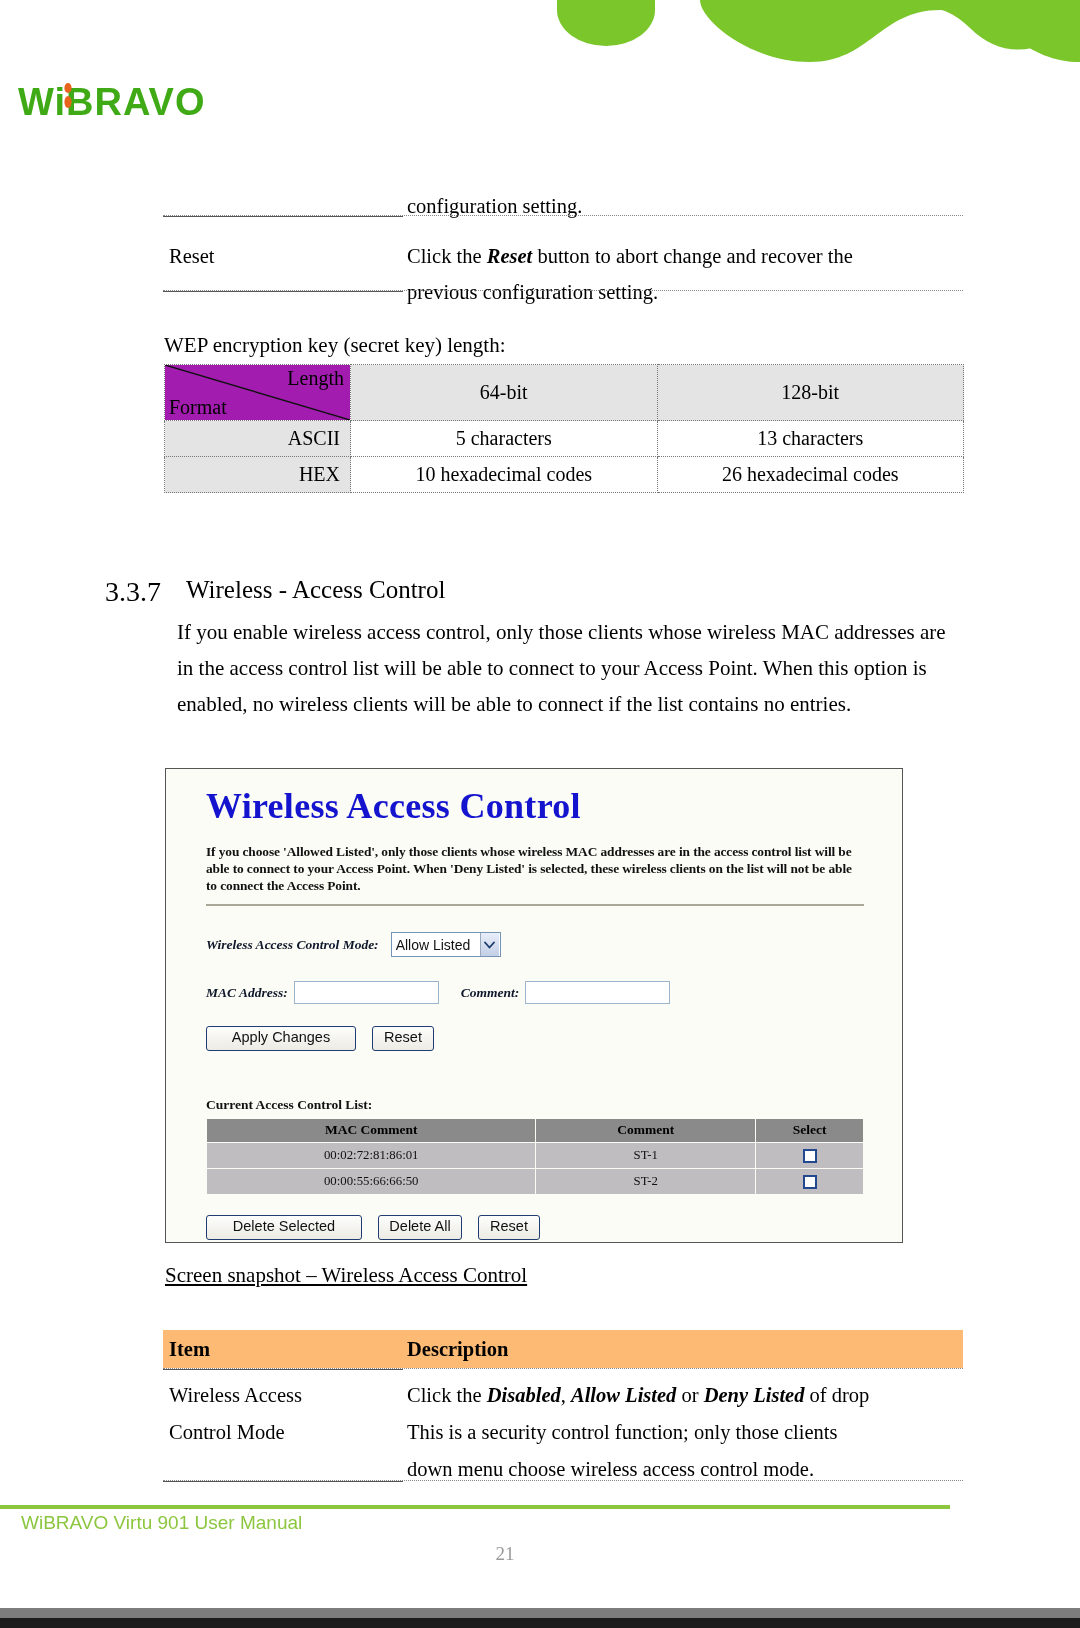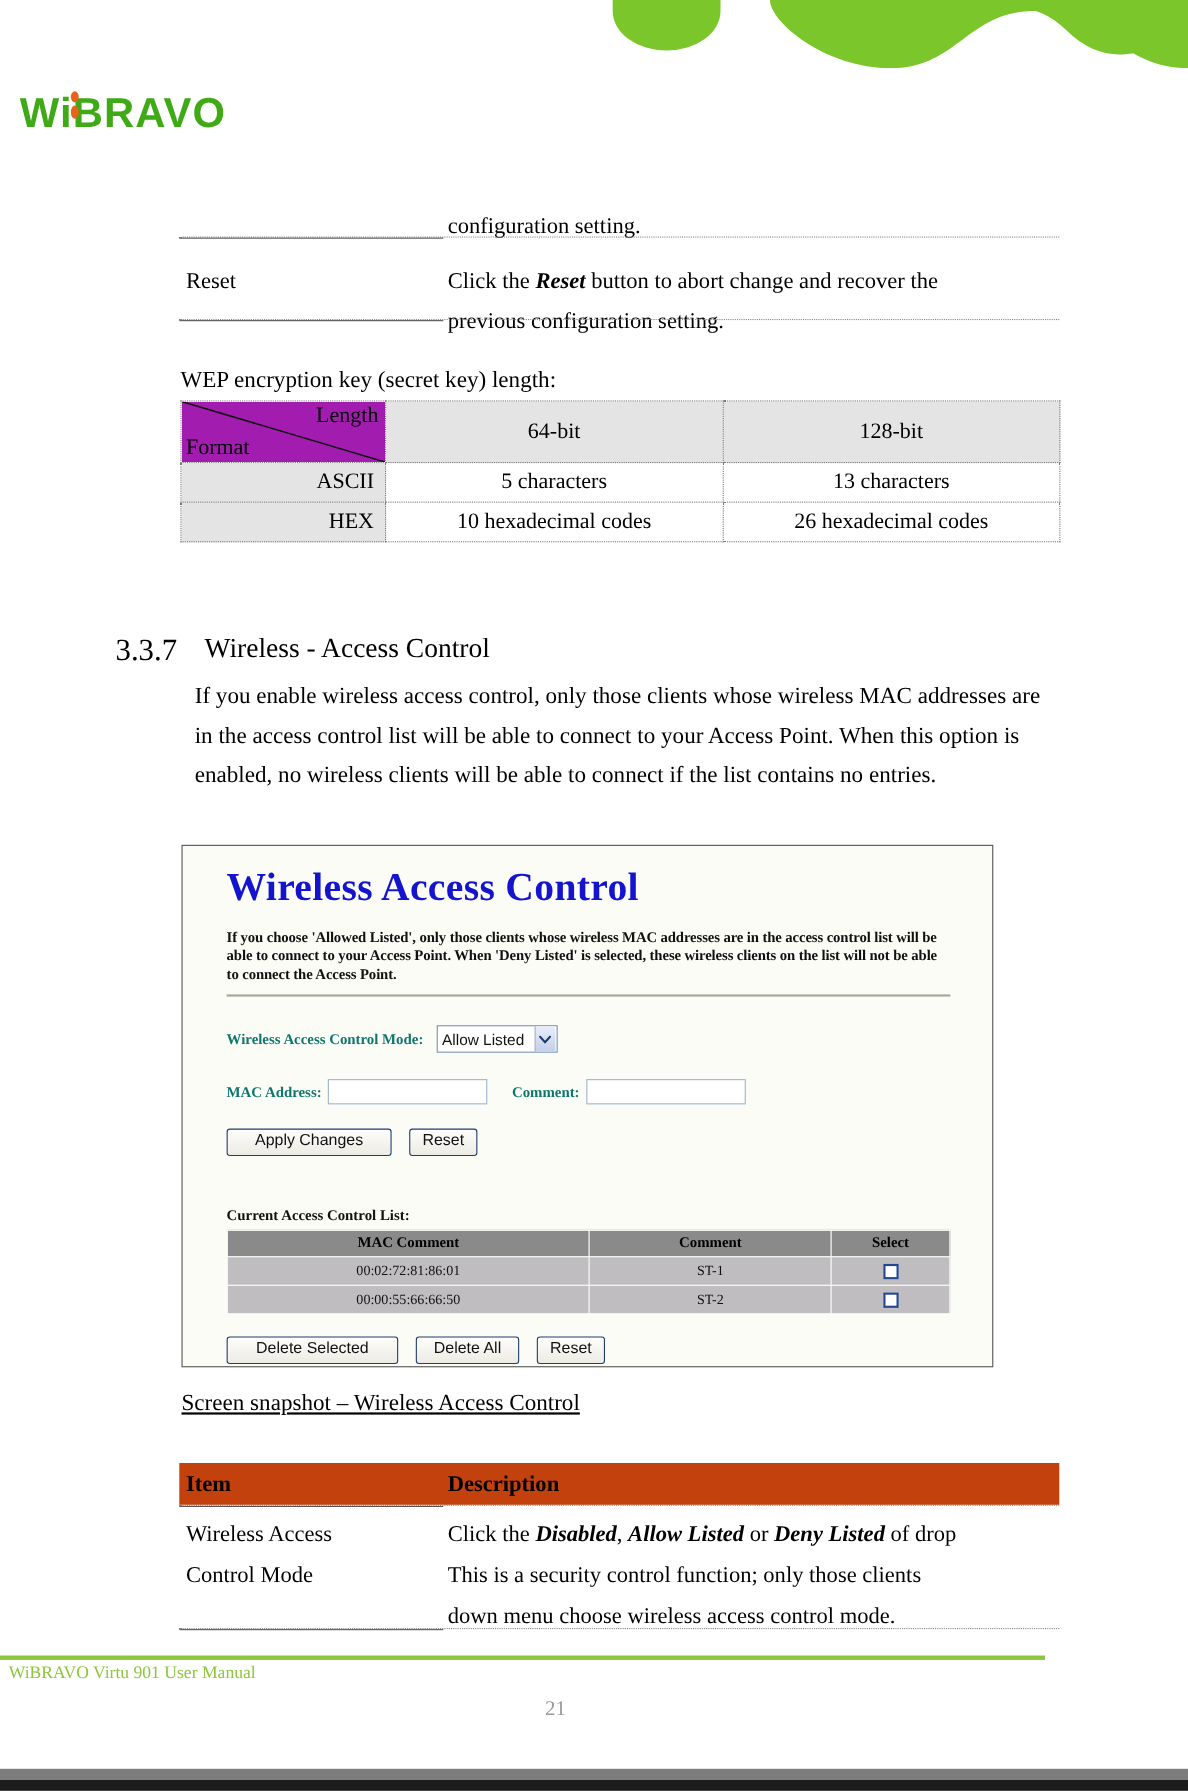--- a/index.html
+++ b/index.html
@@ -72,21 +72,21 @@
     font-family:"Liberation Serif", serif;
     font-weight:bold; font-size:36px; color:#1414cf; letter-spacing:0.3px;
   }
   .shot-desc {
     margin-top:16px; font-size:13.4px; font-weight:bold; color:#111;
     line-height:17px; width:658px; letter-spacing:-0.1px;
   }
   .shot-hr { margin-top:10px; width:658px; height:2px; background:#a9a898; }
 
   .row-mode { margin-top:26px; display:flex; align-items:center; }
-  .lbl-bold { font-size:13.5px; font-weight:bold; color:#0f766e; }
+  .lbl-bold { font-size:13.5px; font-weight:bold; color:#0f172a;font-style:italic; }
   .select-box {
     margin-left:12px; width:110px; height:25px;
     border:1px solid #7593b4; background:#fff;
     display:flex; align-items:center; justify-content:space-between;
     font-family:"Liberation Sans", sans-serif; font-size:14px; color:#111;
   }
   .select-box .sv { padding-left:4px; white-space:nowrap; }
   .select-arrow {
     width:19px; height:23px; margin-right:1px;
     background:linear-gradient(#e9eefa,#c3cfe6);
@@ -134,41 +134,41 @@
 
   .row-btns2 { margin-top:20px; display:flex; align-items:center; }
 
   
   .caption { position:absolute; left:165px; top:1263px; font-size:21px;
              text-decoration:underline; }
 
   
   .tbl-item { position:absolute; left:163px; top:1330px; width:800px;
               font-size:20.5px; }
-  .ti-hdr { display:flex; background:#c2410c; height:38px; align-items:center;
+  .ti-hdr { display:flex; background:#fdba74; height:38px; align-items:center;
             font-weight:bold; }
   .ti-hdr .c1 { width:240px; padding-left:6px; }
   .ti-hdr .c2 { width:560px; padding-left:4px; }
   .ti-row { display:flex; }
   .ti-row .c1 { width:240px; padding-left:6px; line-height:37px; }
   .ti-row .c2 { width:560px; padding-left:4px; line-height:37px; }
   .ti-line-dot { position:absolute; left:163px; top:1368px; width:800px;
                  border-top:1px dotted #888; }
   .ti-line-sol { position:absolute; left:163px; top:1369px; width:240px;
                  border-top:1px solid #555; }
   .ti-line-dot2 { position:absolute; left:163px; top:1480px; width:800px;
                   border-top:1px dotted #888; }
   .ti-line-sol2 { position:absolute; left:163px; top:1481px; width:240px;
                   border-top:1px solid #555; }
 
   
   .foot-green-line { position:absolute; left:0; top:1505px; width:950px;
                      height:4px; background:#8cc63e; }
-  .foot-txt { position:absolute; left:8px; top:1512px; font-size:16px;
-              color:#8cc63e; font-family:Liberation Serif, serif; }
+  .foot-txt { position:absolute; left:21px; top:1512px; font-size:19px;
+              color:#8cc63e; font-family:Liberation Sans, sans-serif; }
   .foot-page { position:absolute; left:0; top:1543px; width:1010px;
                text-align:center; font-size:19px; color:#9a9a9a; }
   .foot-bar-gray { position:absolute; left:0; top:1608px; width:1080px;
                    height:10px; background:#7d7d7d; }
   .foot-bar-dark { position:absolute; left:0; top:1618px; width:1080px;
                    height:10px; background:#1c1c1c; }
 
   b.i { font-style:italic; font-weight:bold; }
 </style>
 </head>
@@ -297,21 +297,21 @@
           <td>ST-2</td>
           <td>
             <span class="cb"></span>
           </td>
         </tr>
       </tbody>
         </table>
 
       <div class="row-btns2">
         <div class="btn" style="width:156px">Delete Selected</div>
-        <div class="btn" style="width:94px">Delete All</div>
+        <div class="btn" style="width:84px">Delete All</div>
         <div class="btn" style="width:62px">Reset</div>
       </div>
 
     </div>
   </div>
 
   <div class="caption">Screen snapshot – Wireless Access Control</div>
 
   <div class="tbl-item">
     <div class="ti-hdr">

